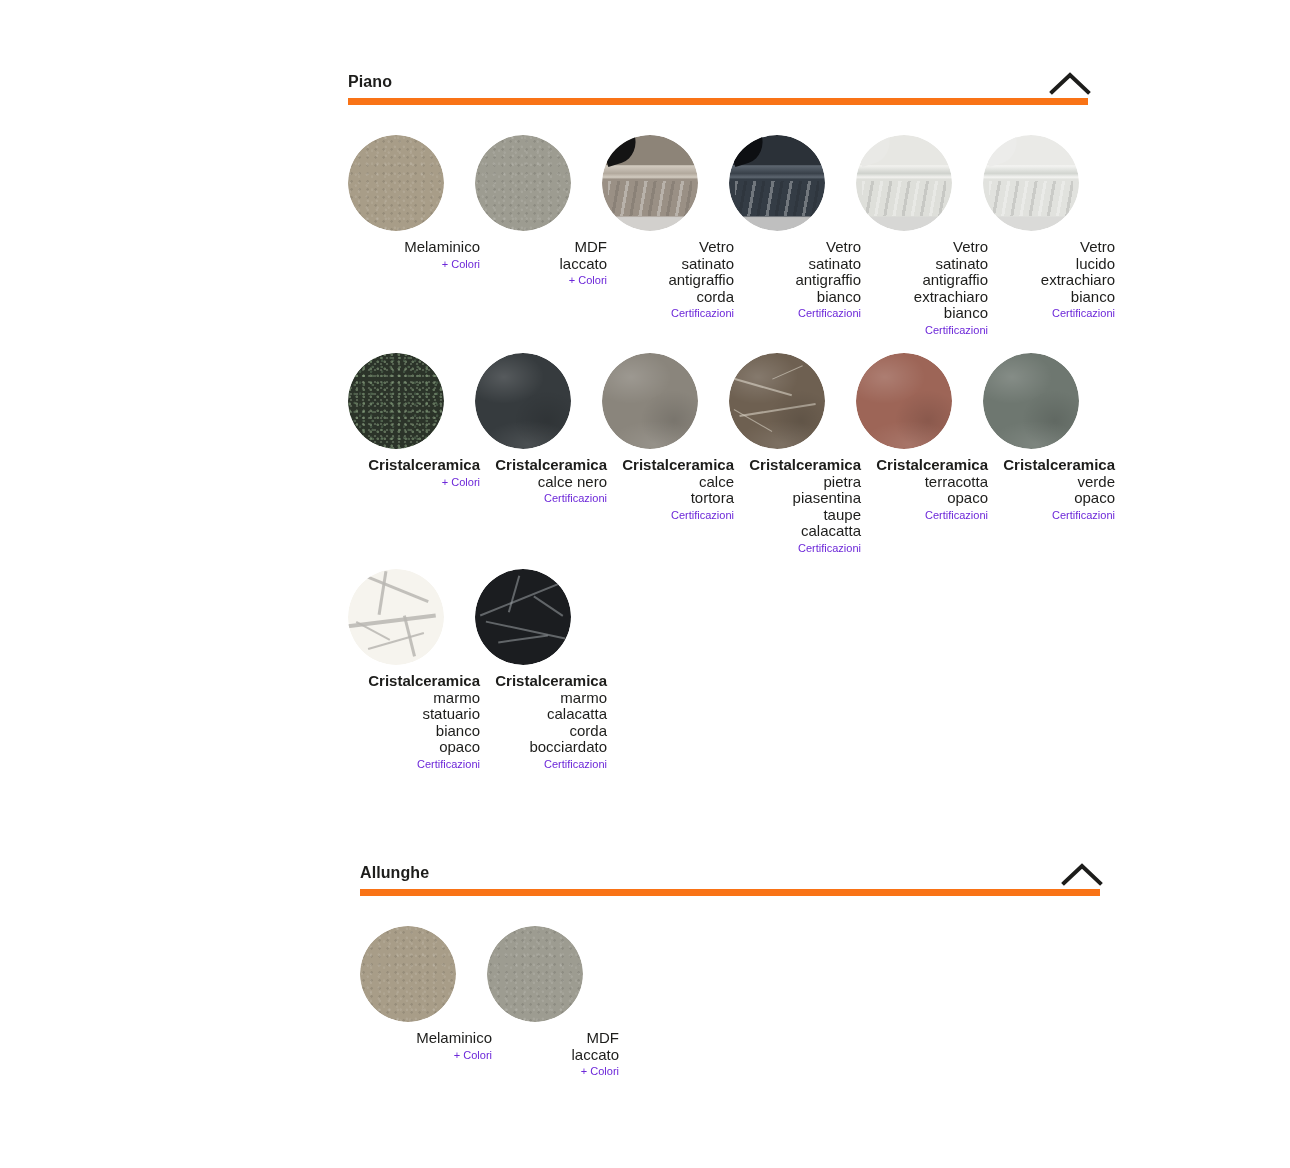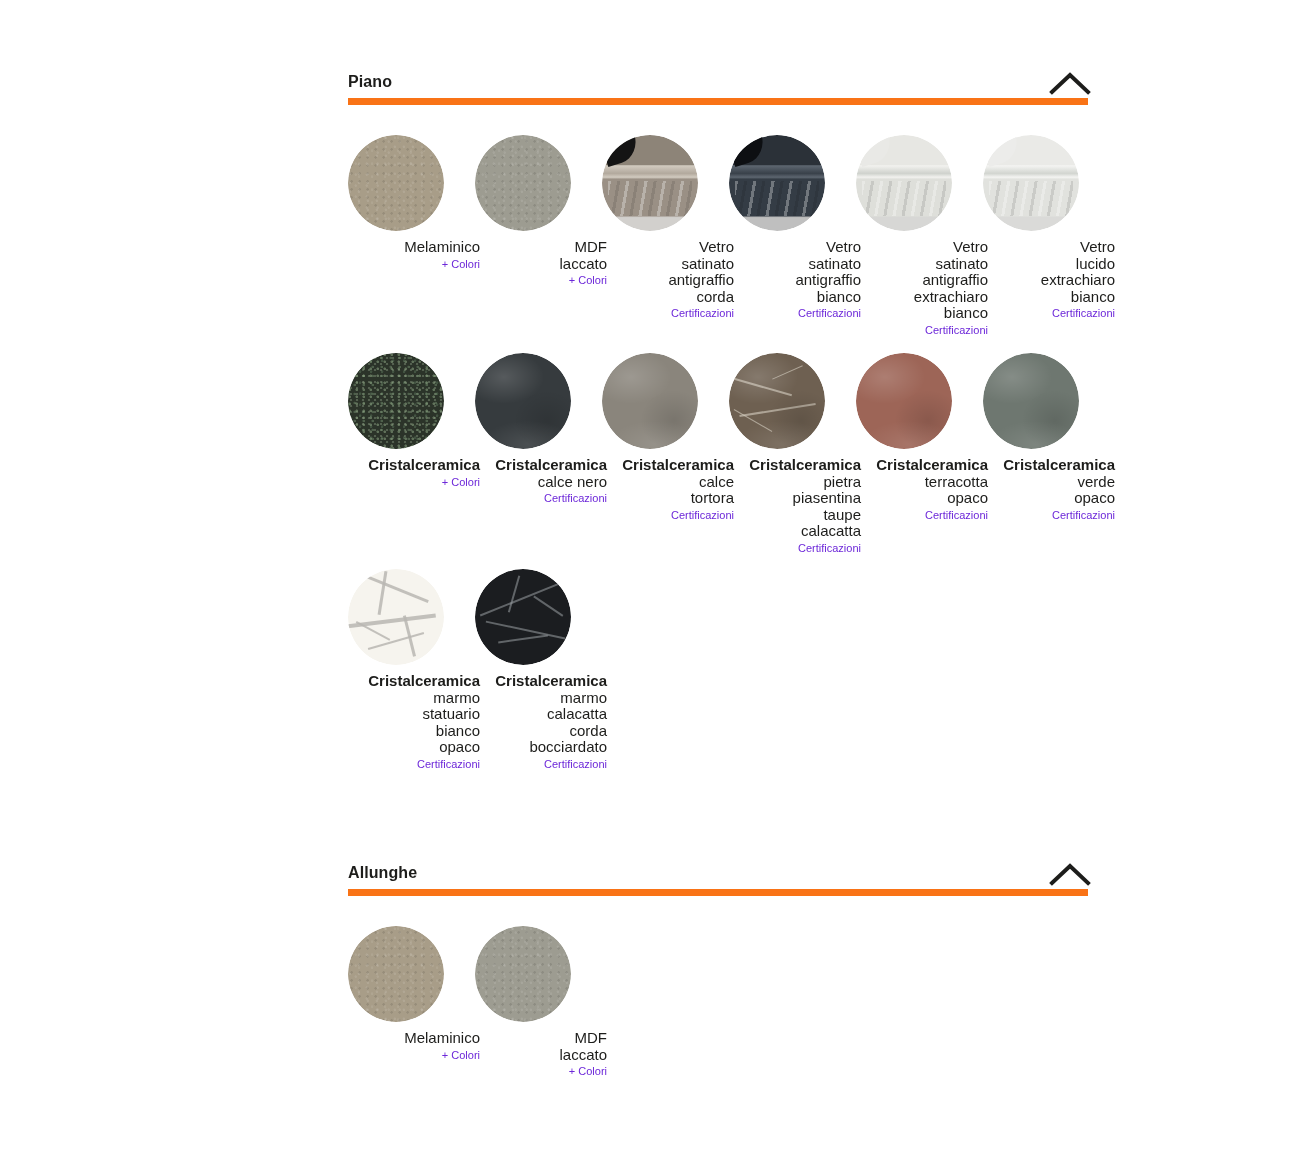--- a/index.html
+++ b/index.html
@@ -457,21 +457,21 @@
             </div>
             <div class="sublabel">Certificazioni</div>
           </div>
         </div>
 
       </div>
 
     </div>
   </div>
 
-  <div class="section" style="position:absolute; left:0; top:853px; width:740px;">
+  <div class="section" style="position:absolute; left:12px; top:853px; width:740px;">
     <div class="section-head">
       <div class="section-title">Allunghe</div>
       <div class="chevron">
         <svg width="44" height="26" viewBox="0 0 44 26" aria-hidden="true">
           <polyline points="4,22 22,5 40,22" fill="none" stroke="#1d1d1b" stroke-width="4" stroke-linecap="square" stroke-linejoin="miter"></polyline>
         </svg>
       </div>
     </div>
 
     <div class="grid">

